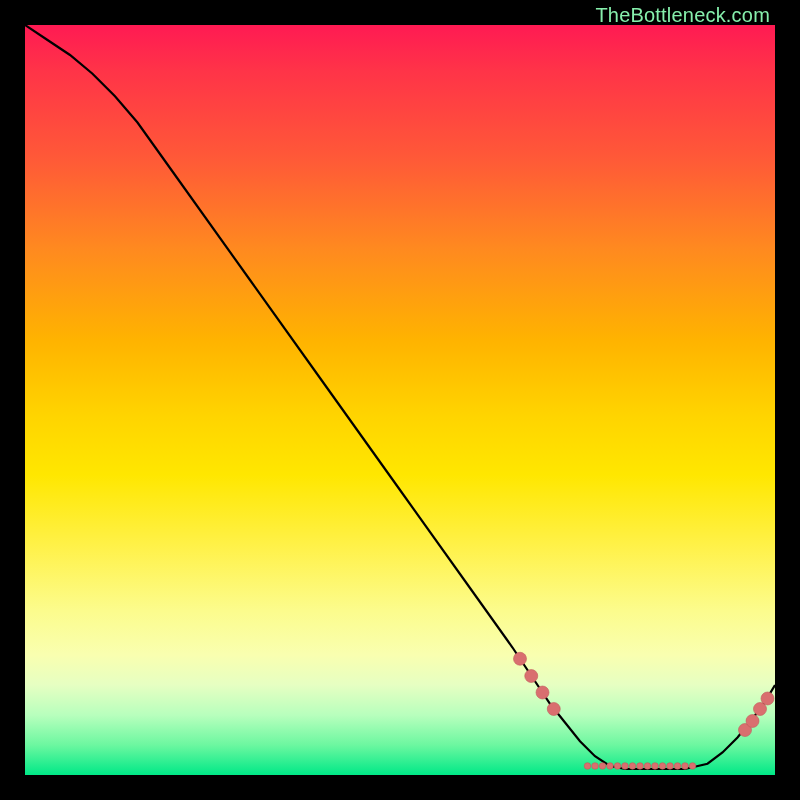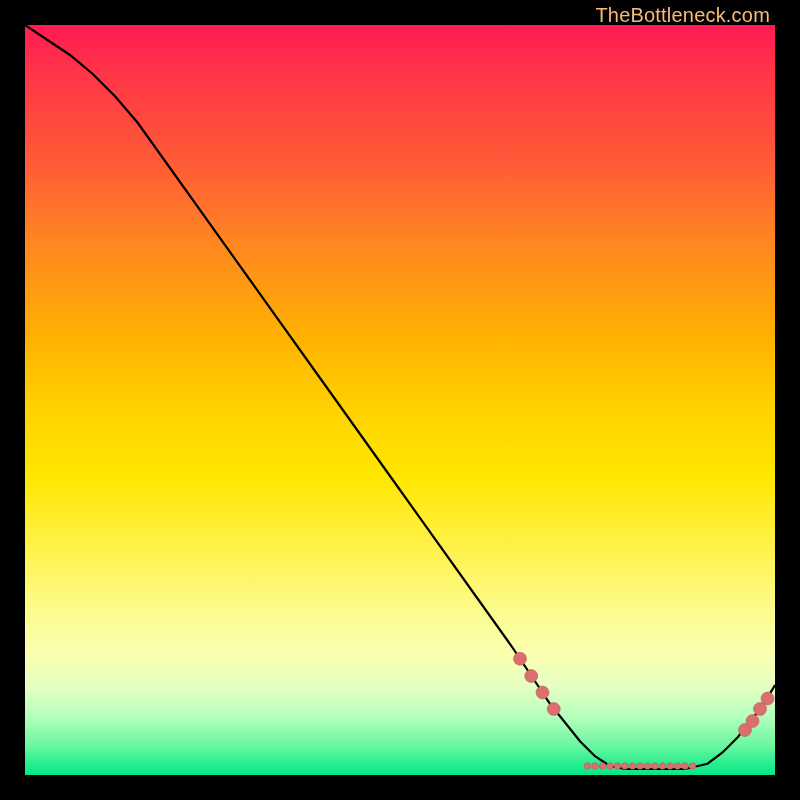--- a/index.html
+++ b/index.html
@@ -15,21 +15,21 @@
       #ffd400 52%,
       #ffe700 60%,
       #fff24d 70%,
       #fcfc8c 78%,
       #f9ffb0 84%,
       #e6ffc2 88%,
       #b8ffbd 92%,
       #6cf7a0 96%,
       #00e887 100%)}
   svg{position:absolute;left:0;top:0}
-  .watermark{position:absolute;right:30px;top:4px;color:#fdba74;font-size:20px;font-weight:500;letter-spacing:.2px}
+  .watermark{position:absolute;right:30px;top:4px;color:#86efac;font-size:20px;font-weight:500;letter-spacing:.2px}
 </style>
 </head>
 <body>
 
 <div class="wrap">
   <div class="plot">
     <div class="grad"></div>
     <svg id="svg" width="750" height="750" viewBox="0 0 750 750">
         <path d="M0,0 L22.5,15 L45,30 L67.5,48.75 L90,71.25 L112.5,97.5 L150,150 L225,255 L300,360 L375,465 L450,570 L487.5,622.5 L510.00000000000006,656.25 L525,678.75 L540,697.5 L555,716.25 L570,731.25 L585,741 L600,744 L630,744 L660,744 L682.5,738.75 L697.5,727.5 L712.5,712.5 L727.5,693.75 L738.75,678.75 L750,660 " fill="none" stroke="#000000" stroke-width="2.2"></path>
         <circle cx="495" cy="633.75" r="6.5" fill="#d96f6f" stroke="#c15a5a" stroke-width="0.6"></circle>

